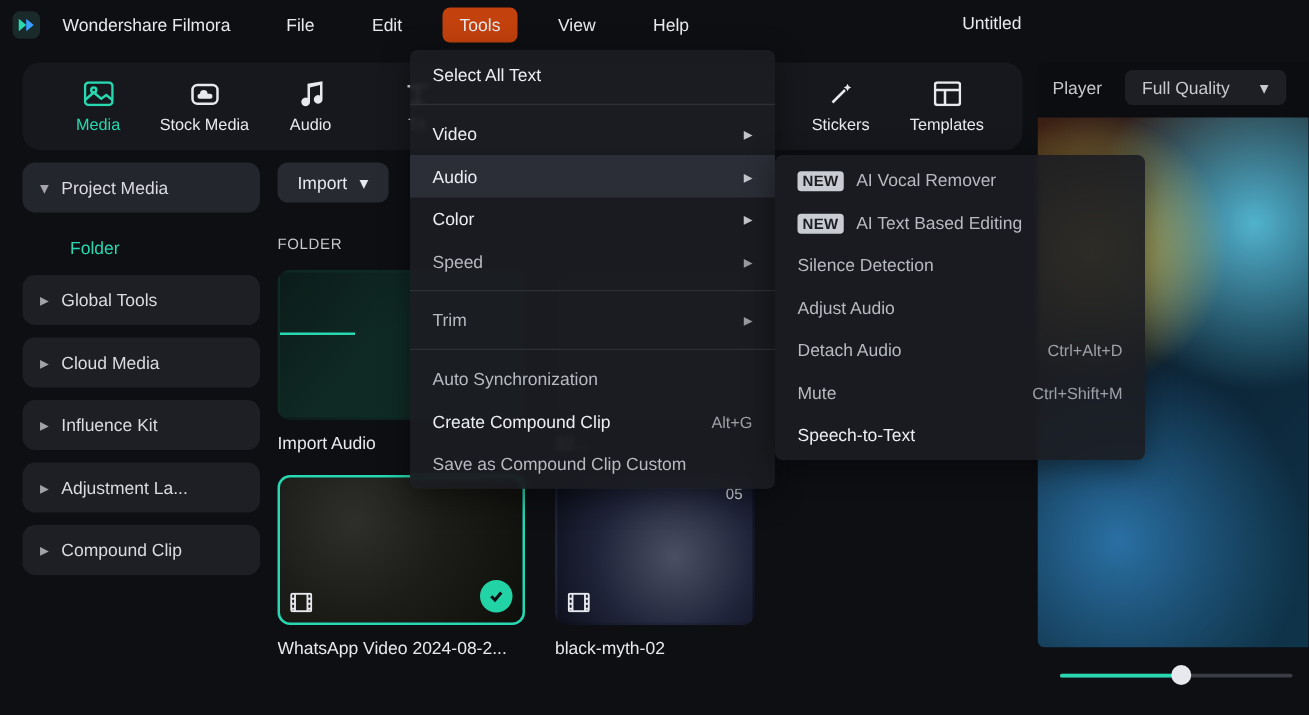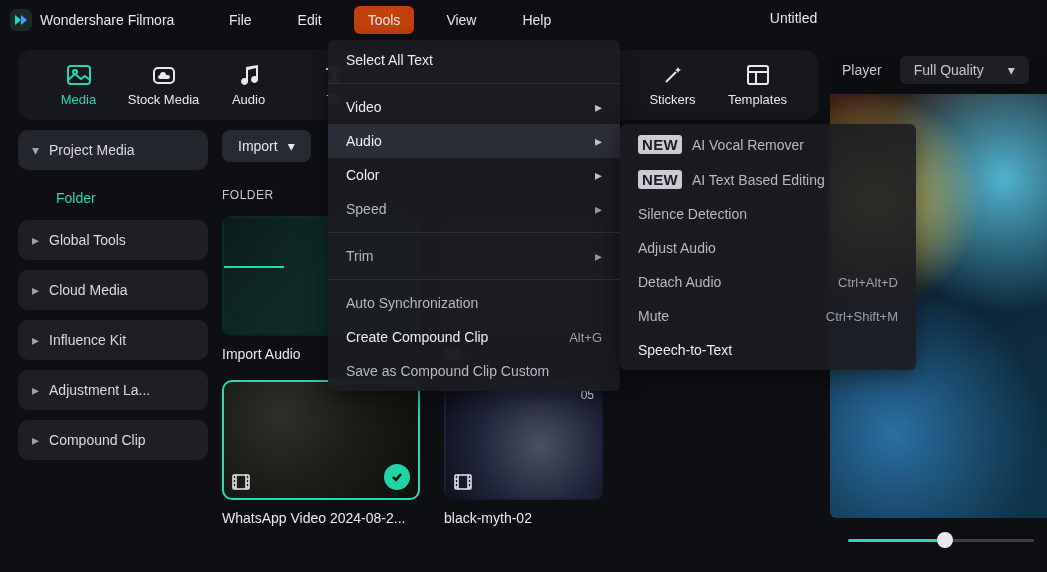--- a/index.html
+++ b/index.html
@@ -1,20 +1,20 @@
 <!DOCTYPE html>
 <html><head>
 <meta charset="utf-8">
 <style>
   * { margin: 0; padding: 0; box-sizing: border-box; font-family: -apple-system, "Segoe UI", Arial, sans-serif; user-select: none; }
   body { width: 1047px; height: 572px; background: #0e0f13; color: #c6c8ce; overflow: hidden; position: relative; }
 
   
   .titlebar { height: 40px; display: flex; align-items: center; padding: 0 10px; font-size: 14px; color: #e7e9ee; }
-  .logo-wrap { display: flex; align-items: center; gap: 8px; width: 205px; }
+  .logo-wrap { display: flex; align-items: center; gap: 18px; width: 205px; }
   .logo-icon { width: 22px; height: 22px; border-radius: 6px; background: #1a2a2a; display:flex; align-items:center; justify-content:center; }
   .logo-icon svg { display:block; }
   .app-name { font-size: 14px; }
   .menubar { display: flex; gap: 18px; align-items: center; }
   .menubar .mitem { padding: 6px 14px; border-radius: 6px; cursor: pointer; color:#e7e9ee; }
   .menubar .mitem.active { background: #c2410c; }
   .doc-title { position:absolute; left:0; right:0; text-align:center; top:10px; pointer-events:none; }
   .doc-title span { margin-left: 540px; }
 
   
@@ -73,21 +73,21 @@
   .knob { position:absolute; top:2px; left:calc(52% - 8px); width:16px; height:16px; border-radius:50%; background:#e7e9ee; }
 
   
   .menu { position:absolute; background:#1b1d22e8; backdrop-filter: blur(2px); border-radius:6px; padding:3px 0; font-size:14px; box-shadow:0 6px 24px rgba(0,0,0,.45); }
   .menu .row { display:flex; align-items:center; justify-content:space-between; padding:9px 18px; color:#b7bac2; cursor:pointer; }
   .menu .row.bright { color:#eceef3; }
   .menu .row.hover { background:#2b2e36; color:#eceef3; }
   .menu .sep { height:1px; background:#2e3037; margin:6px 0; }
   .menu .sub-arrow { opacity:.8; }
   .menu .shortcut { color:#9da0a8; font-size:13px; }
-  .badge { font-size:15px; font-weight:700; color:#1b1d22; background:#c9ccd3; border-radius:3px; padding:1px 4px; margin-right:10px; letter-spacing:.3px; }
+  .badge { font-size:12px; font-weight:700; color:#1b1d22; background:#c9ccd3; border-radius:3px; padding:1px 4px; margin-right:10px; letter-spacing:.3px; }
 
   .tools-menu { top:40px; left:328px; width:292px; }
   .audio-menu { top:124px; left:620px; width:296px; }
 
   svg { display:block; }
 </style>
 </head>
 <body>
 
 <div class="titlebar">

